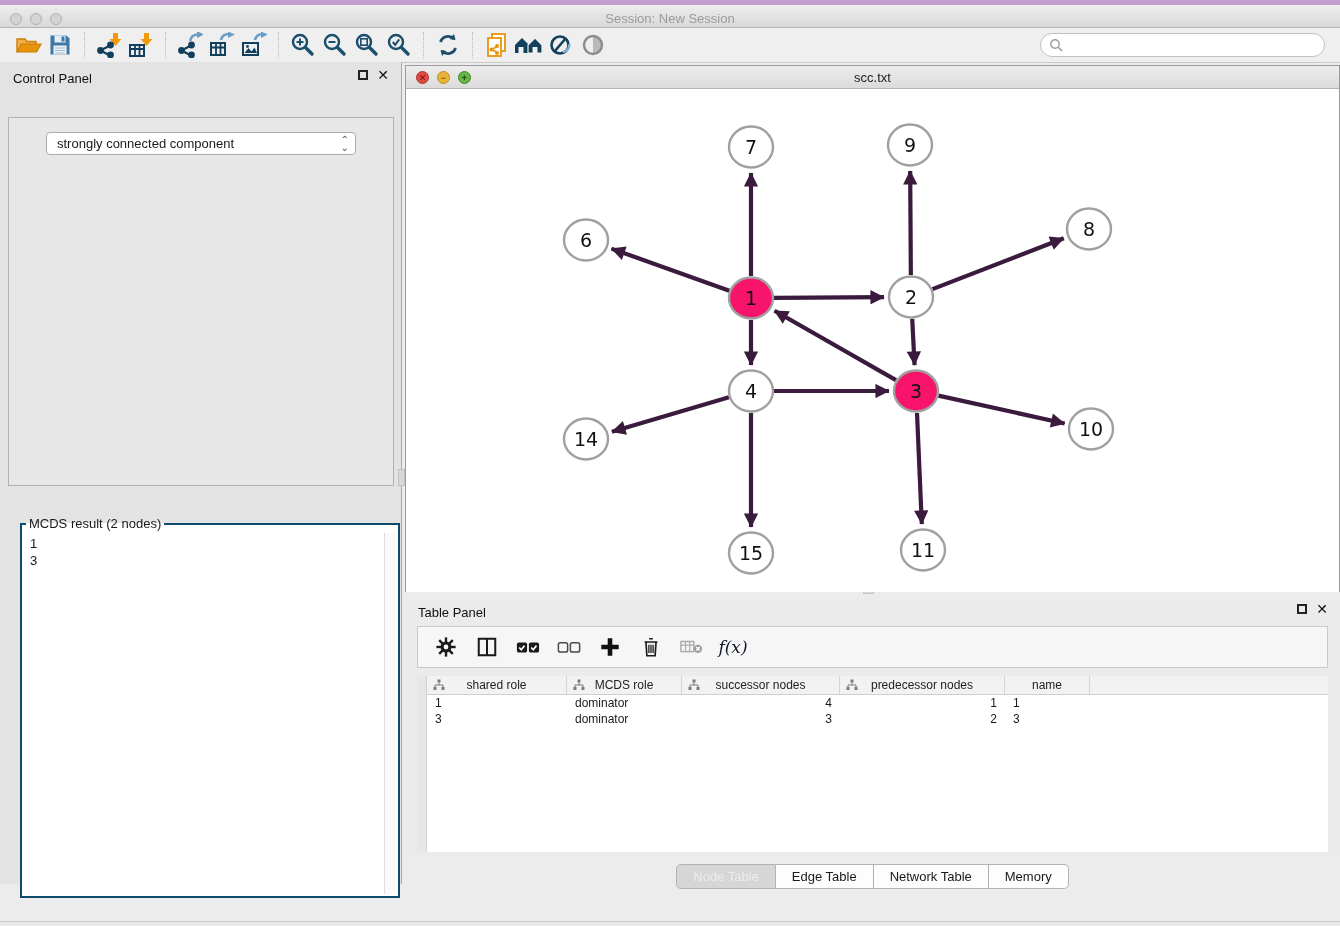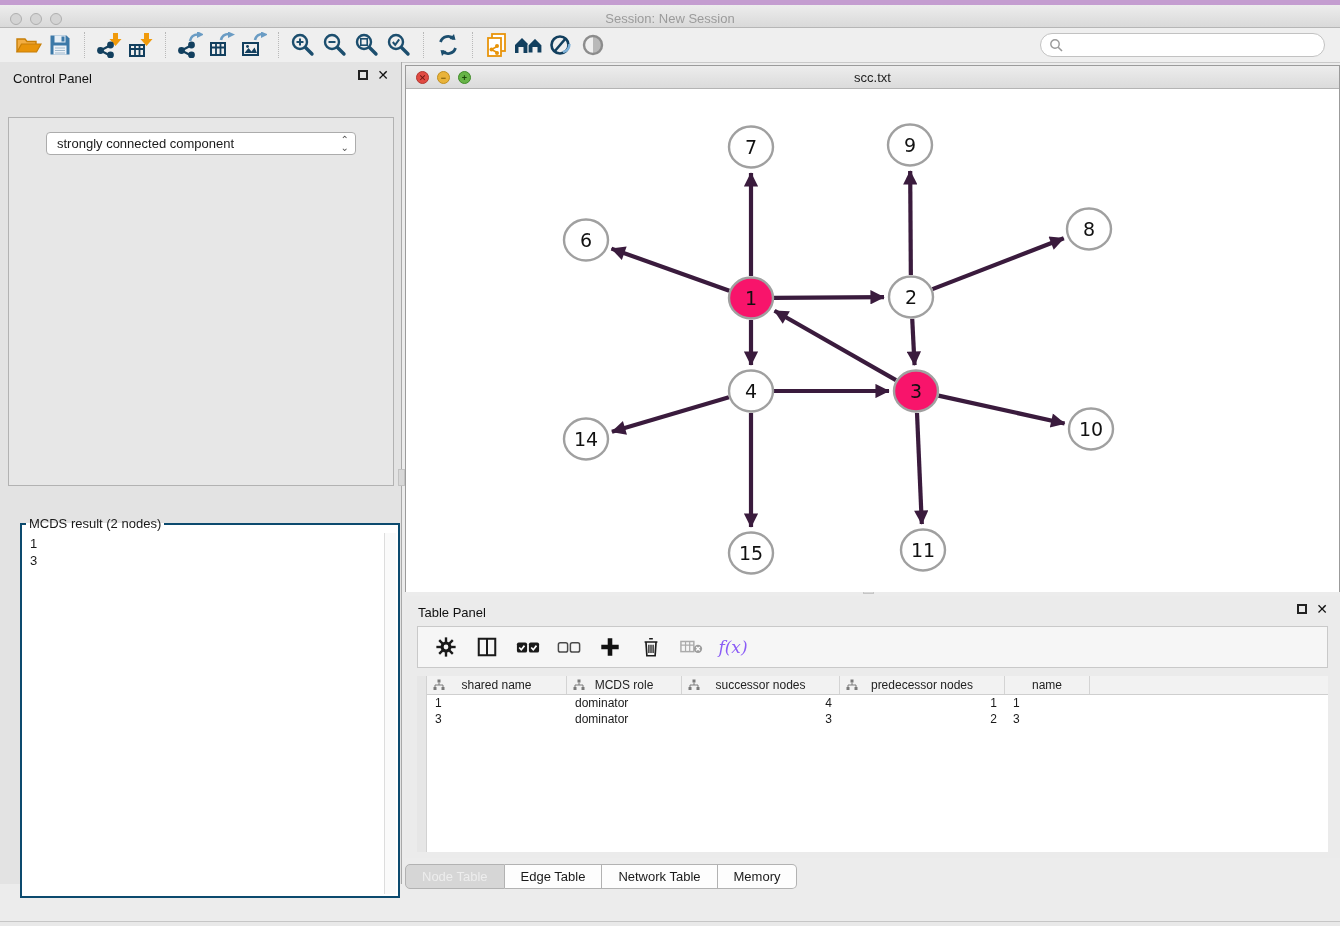--- a/index.html
+++ b/index.html
@@ -64,33 +64,33 @@
   .mini.red { background:#E04A42; border:1px solid #B23630; color:#6E1410; }
   .mini.yel { background:#E9B33A; border:1px solid #C08F1F; color:#7A5A05; }
   .mini.grn { background:#67B447; border:1px solid #3F8A28; color:#1D4A0B; }
   .net-title { position:absolute; width:100%; text-align:center; top:4px; font-size:13px; color:#222; }
   .net-canvas { position:absolute; left:0; top:23px; width:933px; height:503px; background:#fff; }
   
   .table-panel { position:absolute; left:405px; top:596px; width:935px; height:262px; background:#EBEBEB; }
   .tp-toolbar { position:absolute; left:12px; right:12px; top:30px; height:42px; background:#F6F6F6;
     border:1px solid #C9C9C9; display:flex; align-items:center; gap:17px; padding-left:16px; }
   .tp-tool { width:24px; height:24px; display:flex; align-items:center; justify-content:center; }
-  .fx-label { font-family:"DejaVu Serif", serif; font-style:italic; font-size:17px; color:#8b5cf6; }
+  .fx-label { font-family:"DejaVu Serif", serif; font-style:italic; font-size:17px; color:#0f172a; }
   .tp-table { position:absolute; left:12px; right:12px; top:80px; bottom:6px; background:#fff; display:flex; }
   .tbl-gutter { width:10px; background:#E6E6E6; border-right:1px solid #D2D2D2; }
   .tbl-main { flex:1; }
   .tbl-header { display:flex; height:19px; background:#F2F2F2; border-bottom:1px solid #CFCFCF; }
   .th { display:flex; align-items:center; justify-content:center; gap:6px; font-size:12px; color:#222;
     border-right:1px solid #D4D4D4; position:relative; }
   .th .tree-ic { position:absolute; left:6px; }
   .tr { display:flex; height:16px; align-items:center; }
   .td { font-size:12px; padding:0 8px; overflow:hidden; }
   .num { text-align:right; }
   .c0 { width:140px; } .c1 { width:115px; } .c2 { width:158px; } .c3 { width:165px; } .c4 { width:85px; }
-  .bottom-tabs { position:absolute; left:405px; top:864px; width:935px; display:flex; justify-content:flex-start; }
+  .bottom-tabs { position:absolute; left:405px; top:864px; width:935px; display:flex; justify-content:center; }
   .bt-tab { padding:4px 16px; background:#FDFDFD; border:1px solid #B2B2B2; border-left:none; font-size:13px; font-weight:500; }
   .bt-tab.sel { background:#D6D6D6; color:#EDEDED; border-radius:5px 0 0 5px; border-left:1px solid #B2B2B2; }
   .bt-tab:last-child { border-radius:0 5px 5px 0; }
   
   .statusbar { position:absolute; left:0; top:921px; width:1340px; height:37px; background:#E9E9E9; border-top:1px solid #C6C6C6; }
   .list-btn { position:absolute; left:12px; top:7px; width:27px; height:24px; background:#F3F3F3;
     border:1px solid #B3B3B3; display:flex; align-items:center; justify-content:center; }
   .memory-btn { position:absolute; right:10px; top:7px; height:25px; background:#F5F5F5; border:1px solid #B3B3B3;
     border-radius:3px; display:flex; align-items:center; gap:6px; padding:0 10px 0 8px; font-size:13px; }
   .mem-dot { width:13px; height:13px; border-radius:50%; background:#1FA33C; }
@@ -428,21 +428,21 @@
     <div class="tbl-gutter"></div>
     <div class="tbl-main">
       <div class="tbl-header">
         <div class="th c0">
           <svg class="tree-ic" width="12" height="12" viewBox="0 0 12 12">
               <rect x="4.5" y="0.5" width="3" height="3" fill="#7A7A7A"></rect>
               <rect x="0.5" y="8" width="3" height="3" fill="#7A7A7A"></rect>
               <rect x="8.5" y="8" width="3" height="3" fill="#7A7A7A"></rect>
               <path d="M6 3.5 v2.5 M2 8 v-2 h8 v2" fill="none" stroke="#7A7A7A"></path>
             </svg>
-          <span>shared name</span>
+          <span>shared role</span>
         </div>
         <div class="th c1">
           <svg class="tree-ic" width="12" height="12" viewBox="0 0 12 12">
               <rect x="4.5" y="0.5" width="3" height="3" fill="#7A7A7A"></rect>
               <rect x="0.5" y="8" width="3" height="3" fill="#7A7A7A"></rect>
               <rect x="8.5" y="8" width="3" height="3" fill="#7A7A7A"></rect>
               <path d="M6 3.5 v2.5 M2 8 v-2 h8 v2" fill="none" stroke="#7A7A7A"></path>
             </svg>
           <span>MCDS role</span>
         </div>

